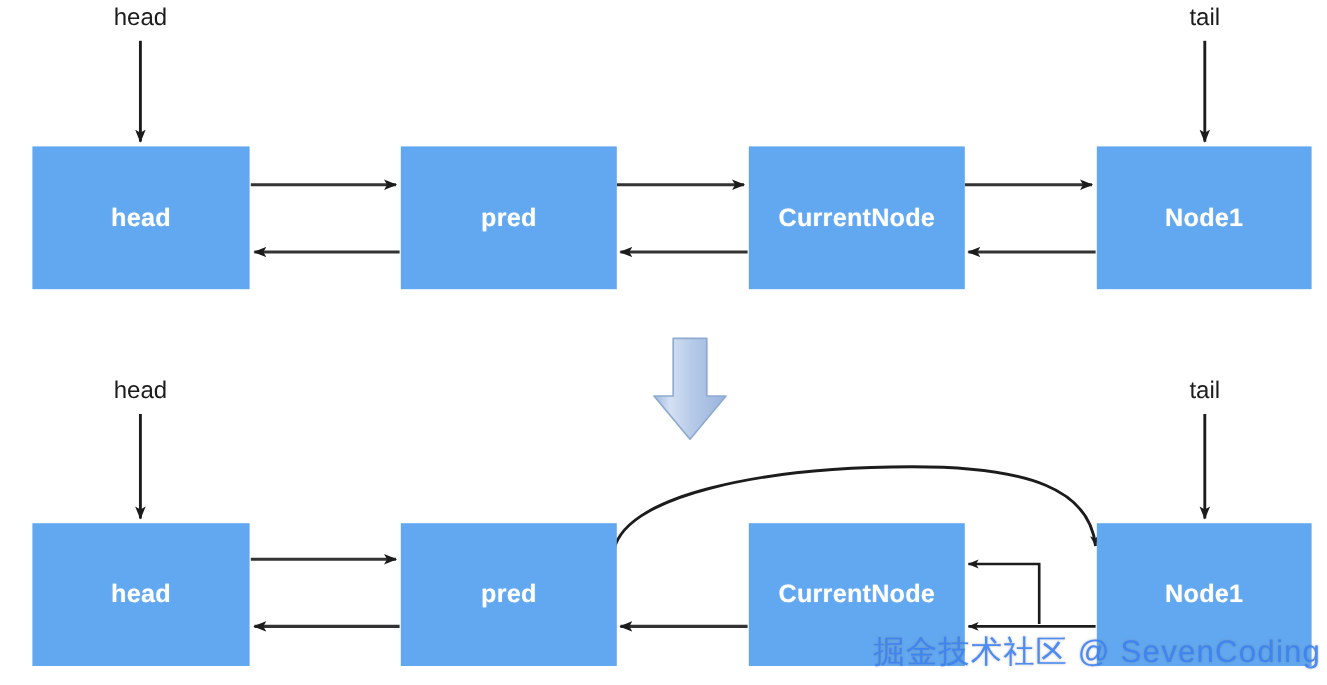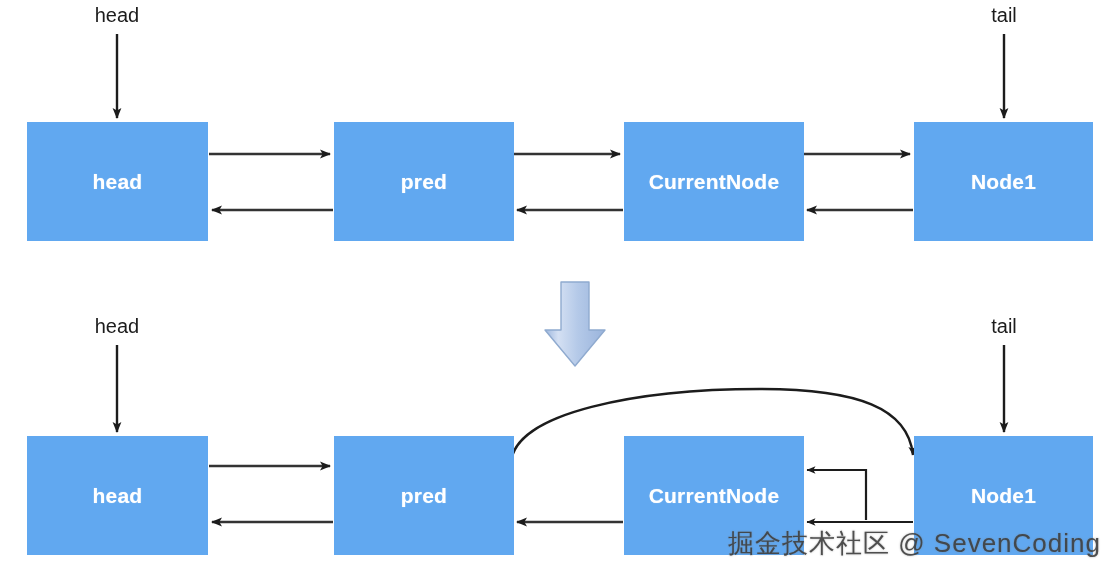--- a/index.html
+++ b/index.html
@@ -46,21 +46,21 @@
     position: absolute;
     color: #1c1c1c;
     font-family: "Liberation Sans", sans-serif;
     font-size: 20px;
     font-weight: normal;
     white-space: nowrap;
     transform: translateX(-50%);
   }
   .watermark {
     position: absolute;
-    color: #404040;
+    color: #3b82f6;
     font-family: "Liberation Sans", sans-serif;
     font-size: 26px;
     font-weight: normal;
     white-space: nowrap;
     letter-spacing: 1px;
     opacity: 0.92;
     text-shadow: 0 0 2px rgba(120,120,120,0.65);
     pointer-events: none;
   }
 </style>

